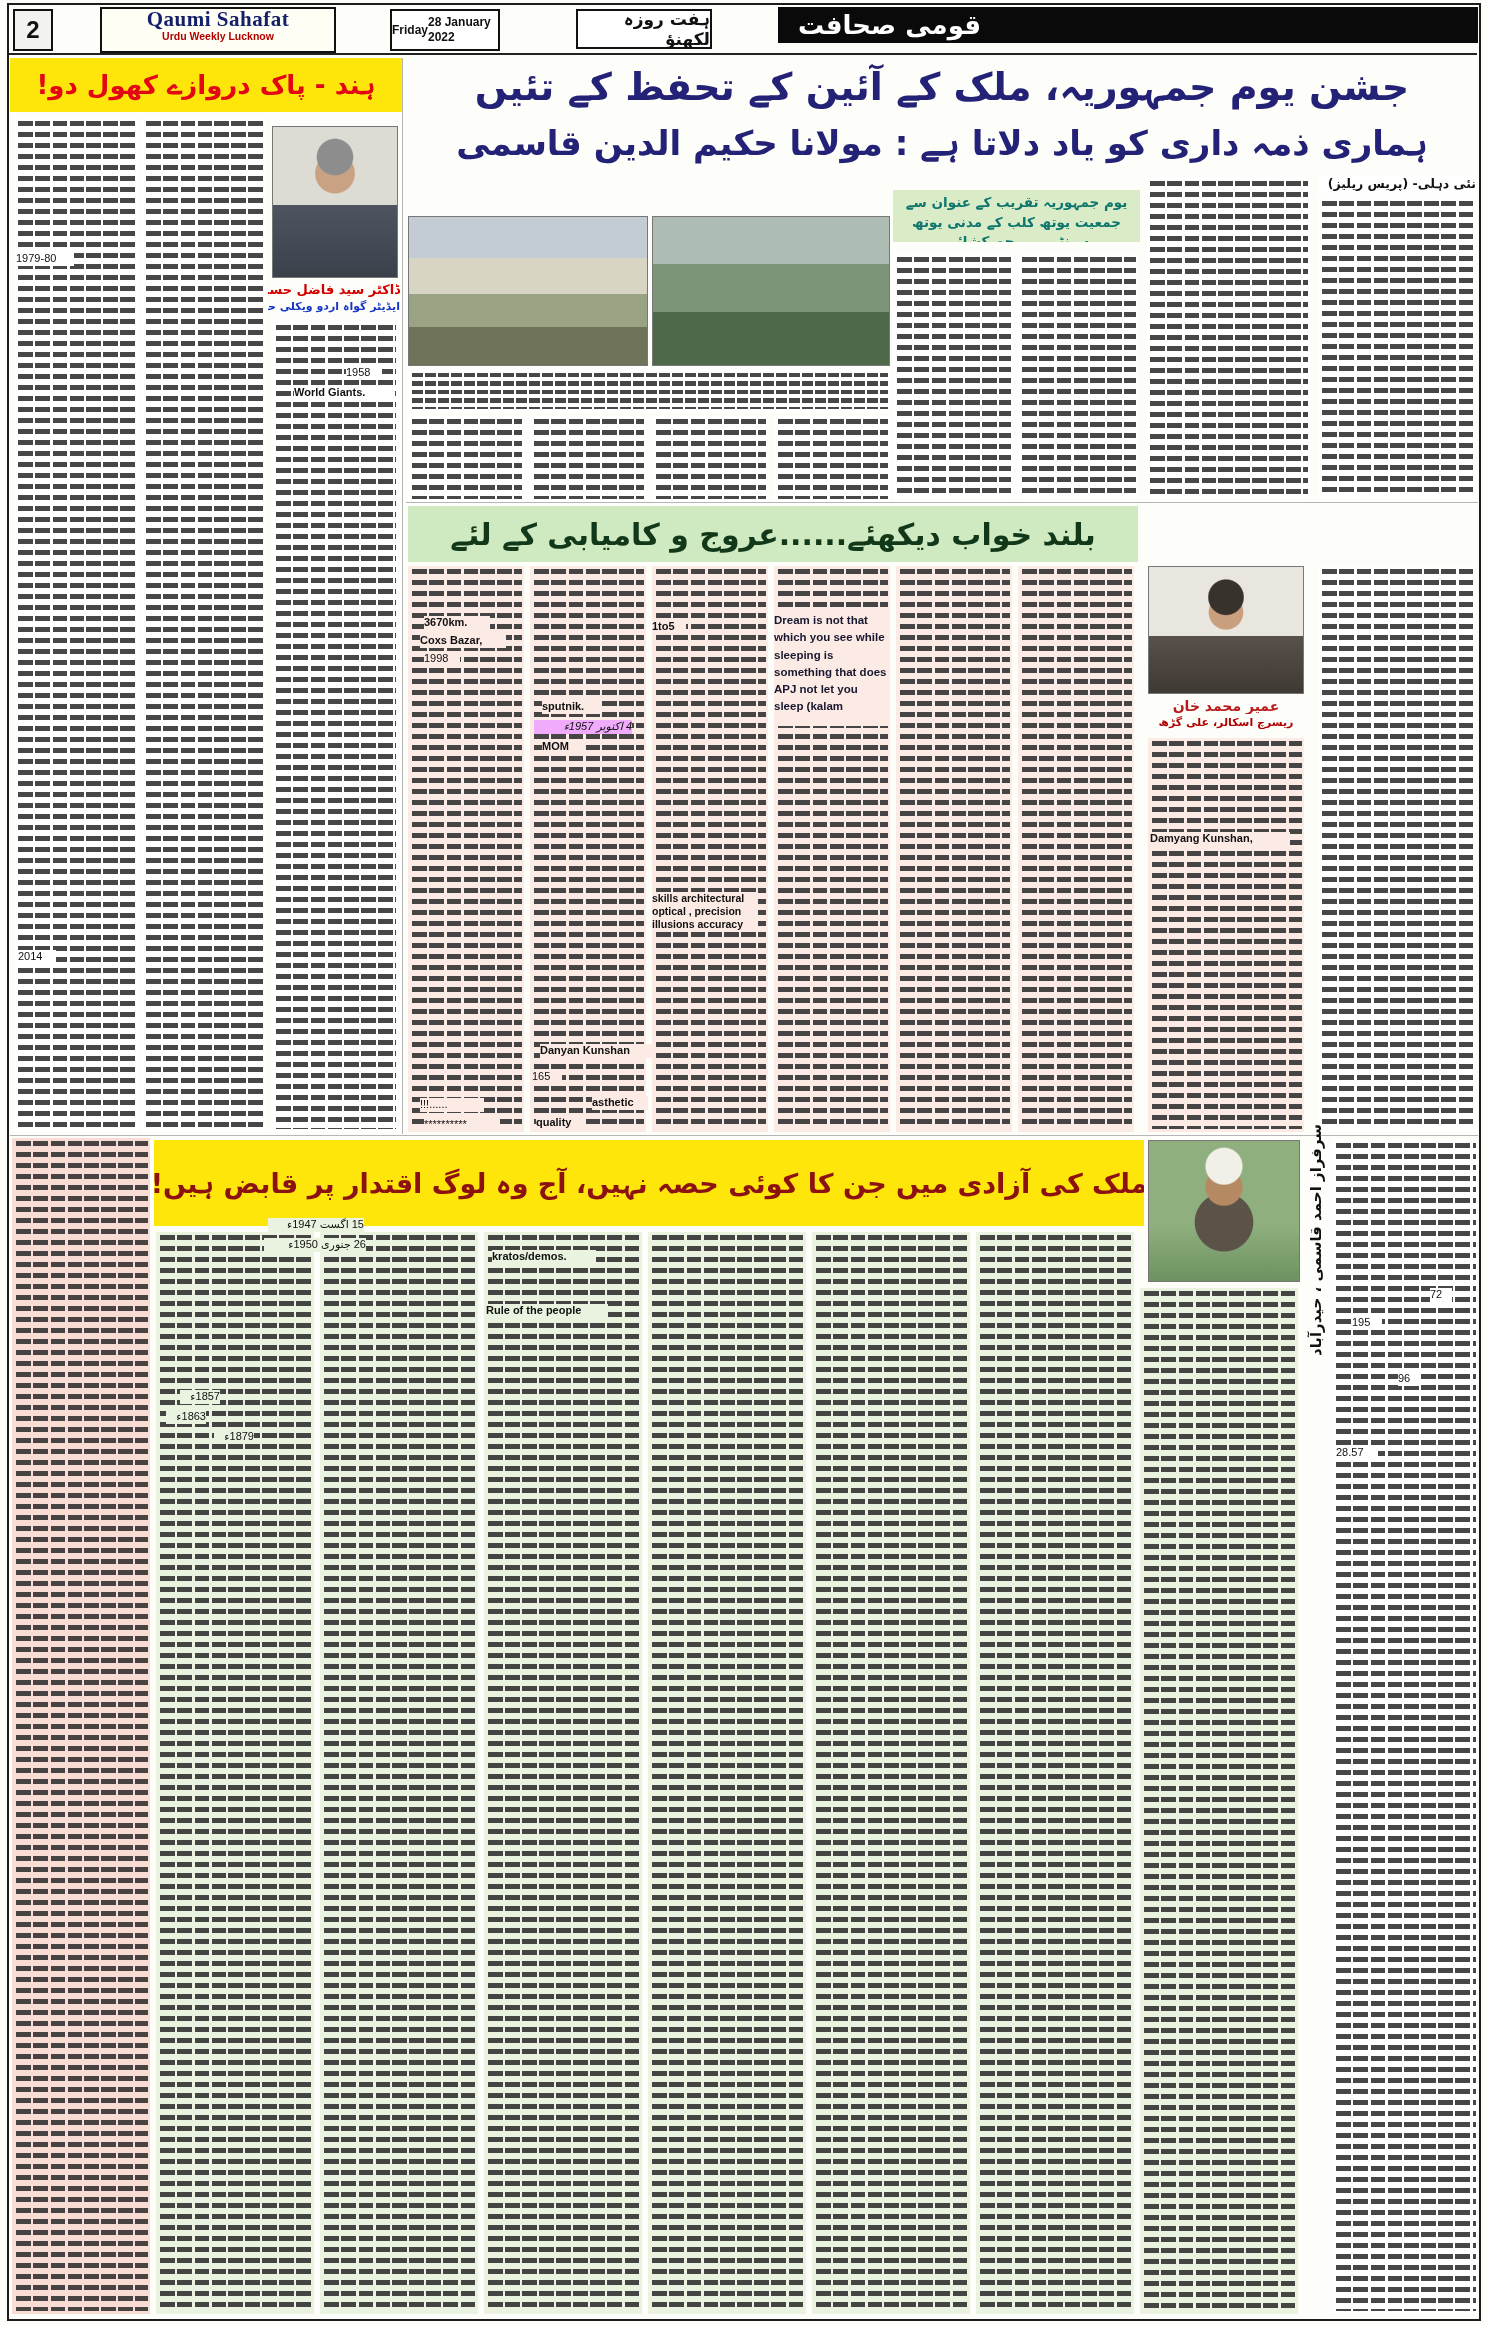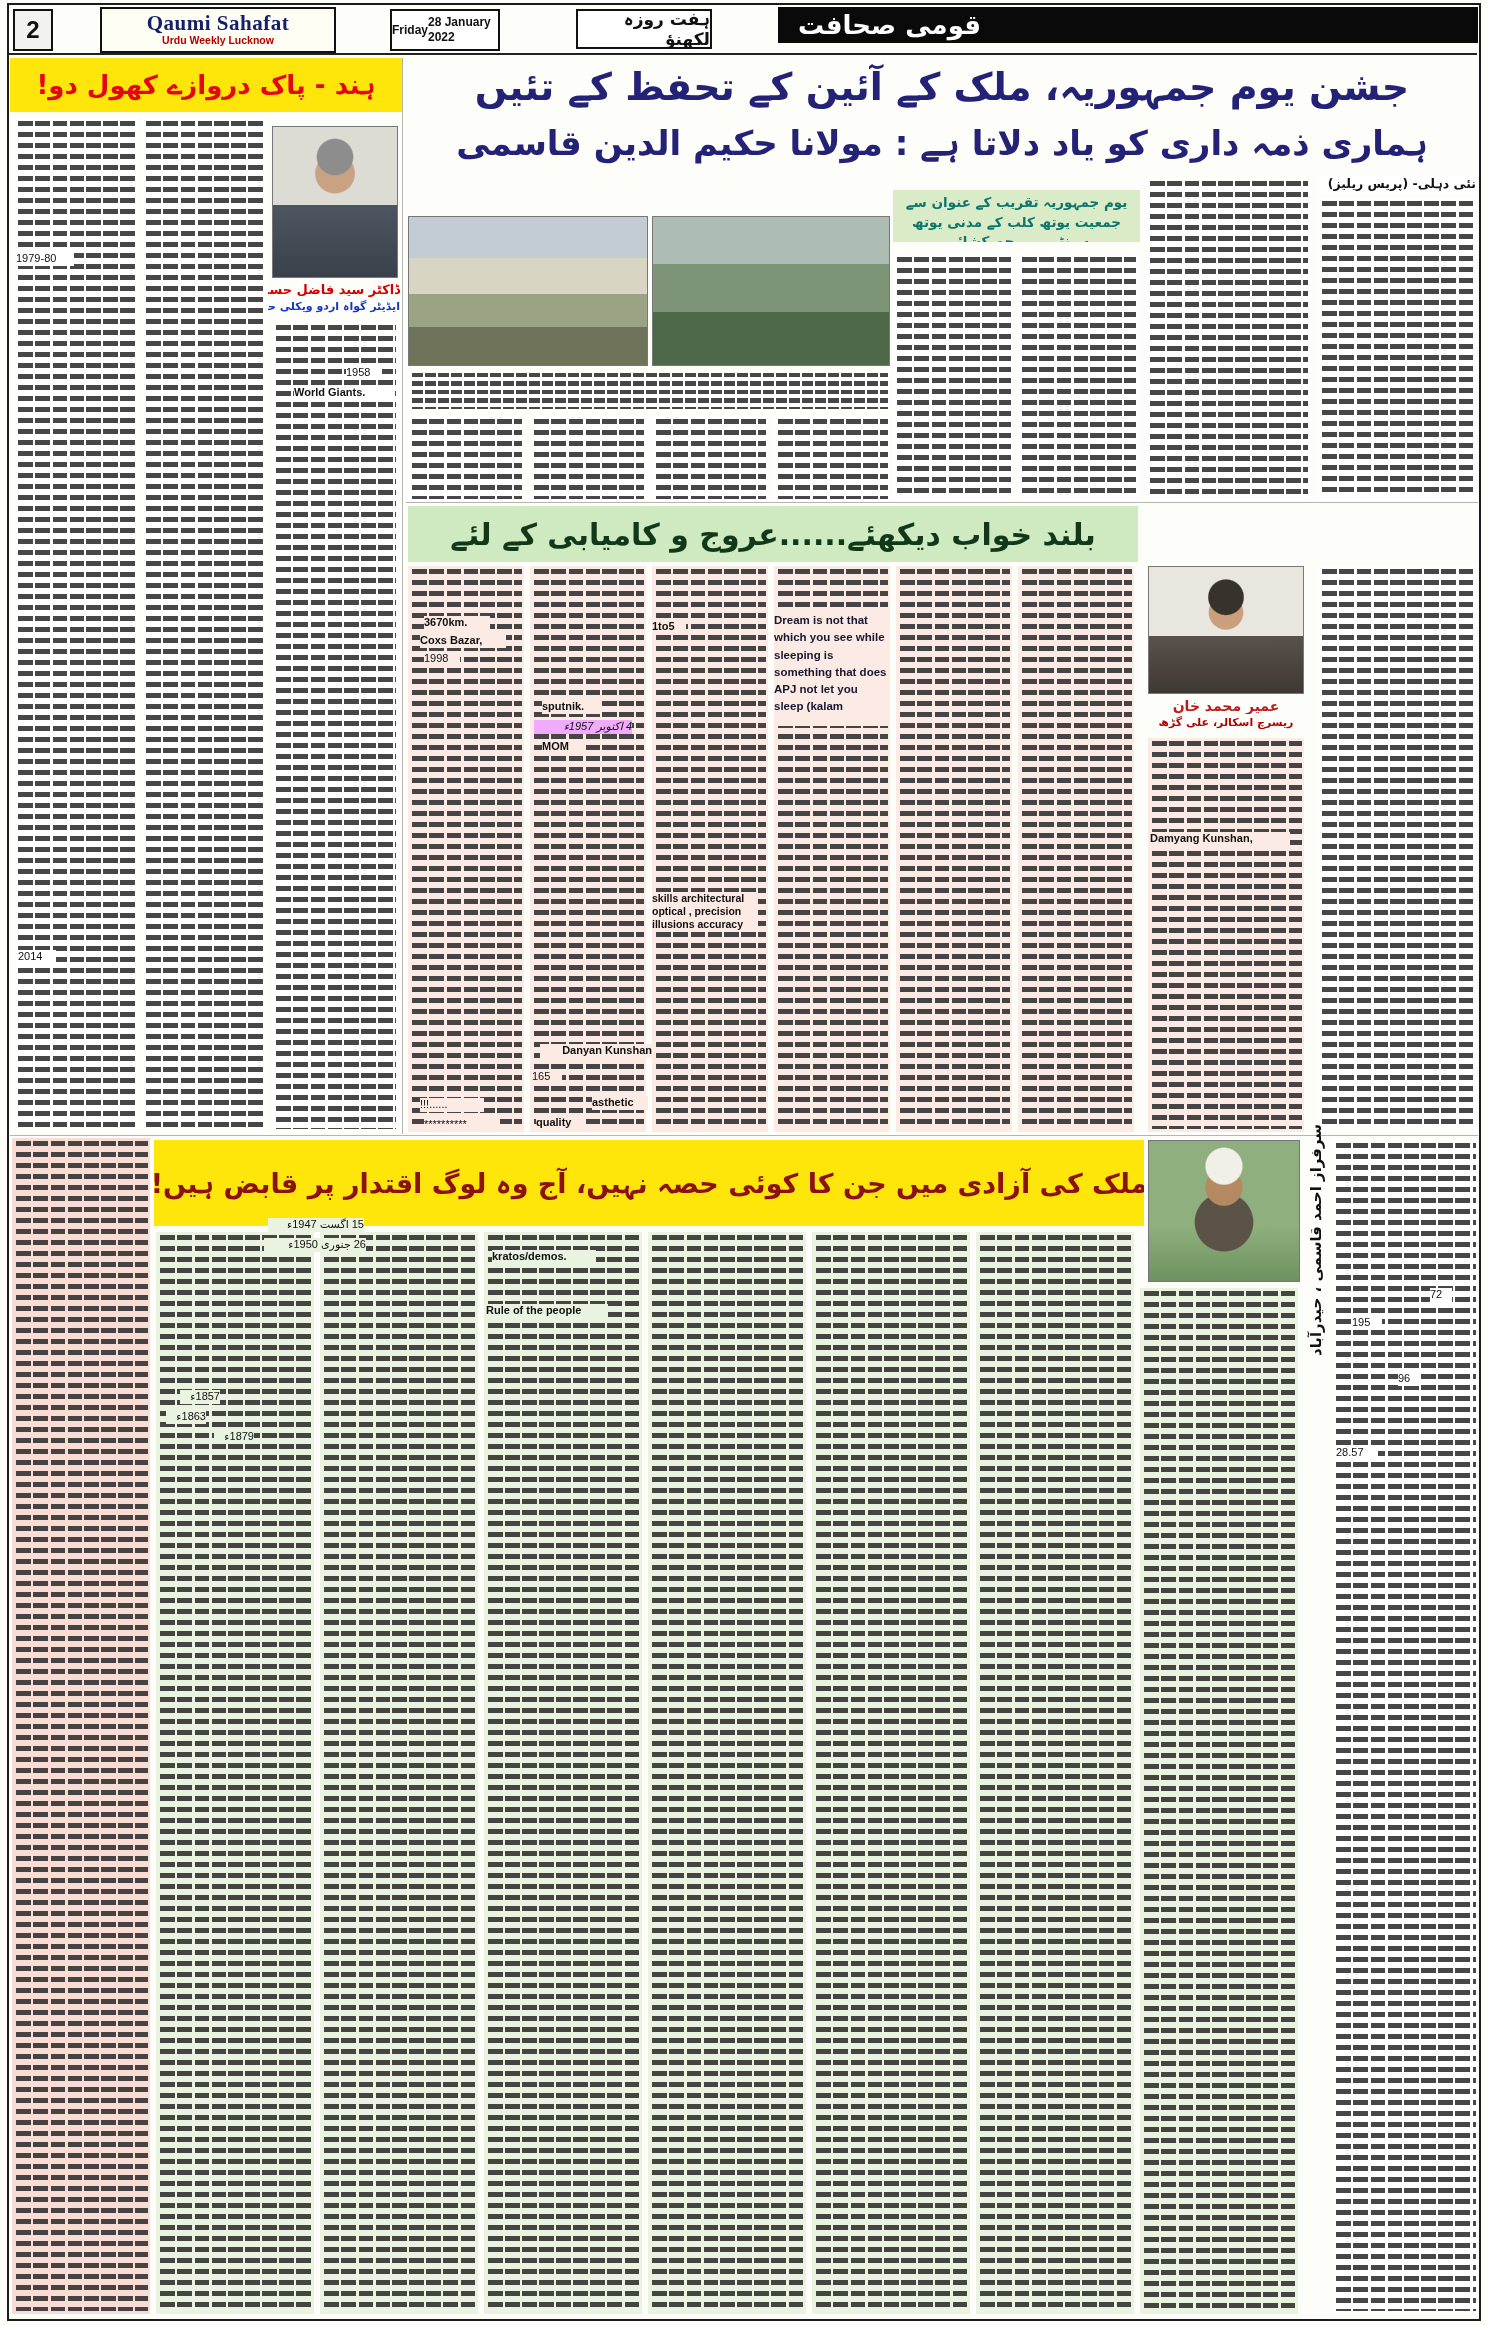--- a/index.html
+++ b/index.html
@@ -4,21 +4,21 @@
 <style>
   html,body{margin:0;padding:0;background:#e8e8e8;}
   .page{position:relative;width:1488px;height:2325px;background:#fdfdfa;overflow:hidden;
         font-family:"DejaVu Sans",sans-serif;}
   .frame{position:absolute;left:7px;top:3px;width:1470px;height:2314px;border:2px solid #1c1c1c;pointer-events:none;}
 
   
   .hdr-num{position:absolute;left:13px;top:9px;width:36px;height:38px;border:2px solid #111;background:#f2f2ee;
            display:flex;align-items:center;justify-content:center;font:700 24px "Liberation Sans",sans-serif;color:#111;}
   .masthead{position:absolute;left:100px;top:7px;width:232px;height:42px;border:2px solid #111;background:#fffef4;
-            display:flex;flex-direction:column;align-items:center;justify-content:center;}
+            display:flex;flex-direction:column;align-items:center;}
   .m-title{font:700 21px "Liberation Serif",serif;color:#15206b;letter-spacing:.5px;line-height:1;}
   .m-sub{font:700 10.5px "Liberation Sans",sans-serif;color:#b00000;line-height:1.2;}
   .datebox{position:absolute;left:390px;top:9px;width:106px;height:38px;border:2px solid #111;background:#fff;
            display:flex;flex-direction:row;align-items:center;justify-content:center;}
   .d1,.d2{font:700 12px "Liberation Sans",sans-serif;color:#111;line-height:1.25;}
   .weeklybox{position:absolute;left:576px;top:9px;width:132px;height:36px;border:2px solid #111;background:#fff;
              display:flex;align-items:center;justify-content:center;direction:rtl;
              font:700 17px "DejaVu Sans",sans-serif;color:#111;}
   .sectionbar{position:absolute;left:778px;top:7px;width:700px;height:36px;background:#0a0a0a;color:#fff;
               display:flex;align-items:center;justify-content:flex-end;direction:rtl;box-sizing:border-box;
@@ -178,21 +178,21 @@
       <span class="frag" dir="ltr" style="left: 18px; top: 950px; width: 38px; font-size: 11px; background: rgb(255, 255, 255);">2014</span>
       <span class="frag" dir="ltr" style="left: 424px; top: 616px; width: 66px; font-size: 11px; font-weight: 700; background: rgb(252, 234, 228);">3670km.</span>
       <span class="frag" dir="ltr" style="left: 420px; top: 634px; width: 86px; font-size: 11px; font-weight: 700; background: rgb(252, 234, 228);">Coxs Bazar,</span>
       <span class="frag" dir="ltr" style="left: 424px; top: 652px; width: 36px; font-size: 11px; background: rgb(252, 234, 228);">1998</span>
       <span class="frag" dir="ltr" style="left: 652px; top: 620px; width: 34px; font-size: 11px; font-weight: 700; background: rgb(252, 234, 228);">1to5</span>
       <span class="frag" dir="ltr" style="left: 542px; top: 700px; width: 58px; font-size: 11px; font-weight: 700; background: rgb(252, 234, 228);">sputnik.</span>
       <span class="frag" dir="rtl" style="left: 534px; top: 720px; width: 98px; font-size: 11px; background: #f0abfc; font-style: italic;">4 اکتوبر 1957ء</span>
       <span class="frag" dir="ltr" style="left: 542px; top: 740px; width: 42px; font-size: 11px; font-weight: 700; background: rgb(252, 234, 228);">MOM</span>
       <span class="frag" dir="ltr" style="left: 652px; top: 892px; width: 104px; font-size: 10.5px; font-weight: 700; background: rgb(252, 234, 228);">skills architectural optical , precision illusions accuracy</span>
       <span class="frag" dir="ltr" style="left: 1150px; top: 832px; width: 140px; font-size: 11px; font-weight: 700; background: rgb(252, 234, 228);">Damyang Kunshan,</span>
-      <span class="frag" dir="ltr" style="left: 540px; top: 1044px; width: 112px; font-size: 11px; font-weight: 700; background: rgb(252, 234, 228); text-align: right;">Danyan Kunshan</span>
+      <span class="frag" dir="ltr" style="left: 540px; top: 1044px; width: 112px; font-size: 11px; font-weight: 700; background: rgb(252, 234, 228);">Danyan Kunshan</span>
       <span class="frag" dir="ltr" style="left: 532px; top: 1070px; width: 30px; font-size: 11px; background: rgb(252, 234, 228);">165</span>
       <span class="frag" dir="ltr" style="left: 592px; top: 1096px; width: 56px; font-size: 11px; font-weight: 700; background: rgb(252, 234, 228);">asthetic</span>
       <span class="frag" dir="ltr" style="left: 536px; top: 1116px; width: 50px; font-size: 11px; font-weight: 700; background: rgb(252, 234, 228);">quality</span>
       <span class="frag" dir="ltr" style="left: 420px; top: 1098px; width: 64px; font-size: 11px; background: rgb(252, 234, 228);">!!!......</span>
       <span class="frag" dir="ltr" style="left: 424px; top: 1118px; width: 76px; font-size: 11px; background: rgb(252, 234, 228);">**********</span>
       <span class="frag" dir="ltr" style="left: 492px; top: 1250px; width: 104px; font-size: 11px; font-weight: 700; background: rgb(233, 243, 224);">kratos/demos.</span>
       <span class="frag" dir="ltr" style="left: 486px; top: 1296px; width: 122px; font-size: 11px; font-weight: 700; background: rgb(233, 243, 224); margin-top: 8px;">Rule of the people</span>
       <span class="frag" dir="rtl" style="left: 268px; top: 1218px; width: 96px; font-size: 11px; background: rgb(233, 243, 224);">15 اگست 1947ء</span>
       <span class="frag" dir="rtl" style="left: 264px; top: 1238px; width: 102px; font-size: 11px; background: rgb(233, 243, 224);">26 جنوری 1950ء</span>
       <span class="frag" dir="rtl" style="left: 180px; top: 1390px; width: 40px; font-size: 11px; background: rgb(233, 243, 224);">1857ء</span>

